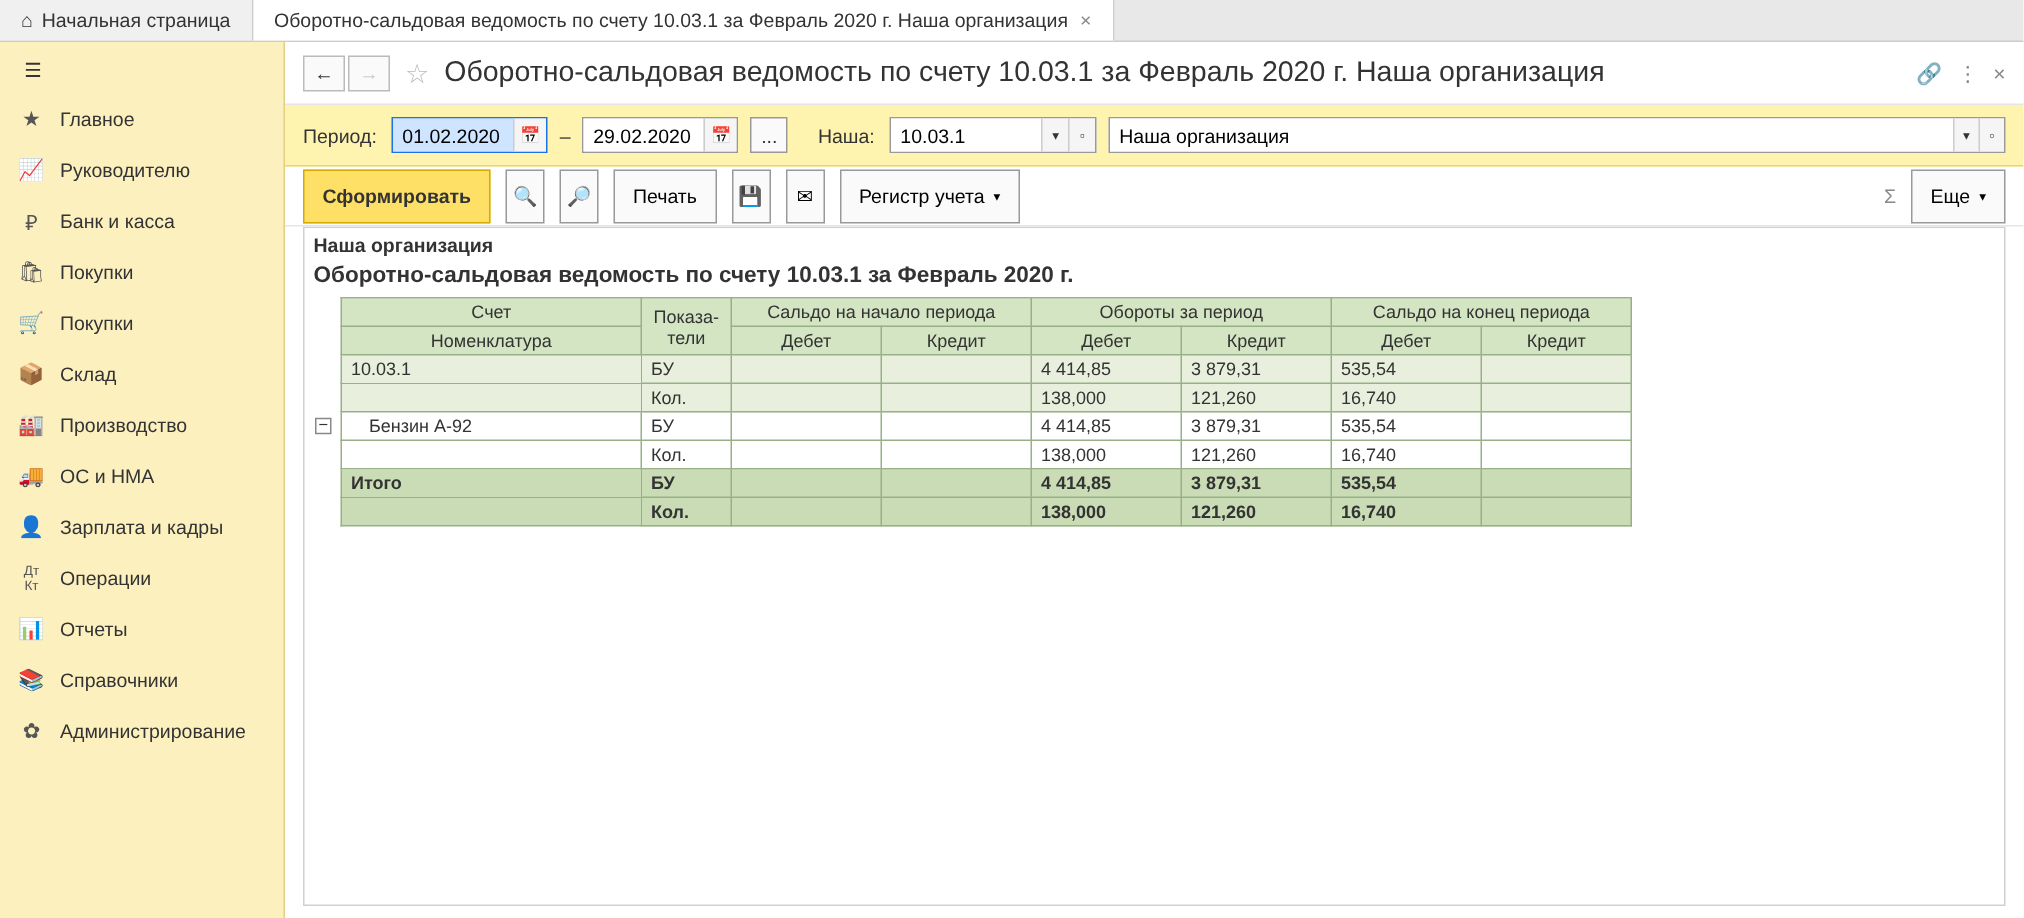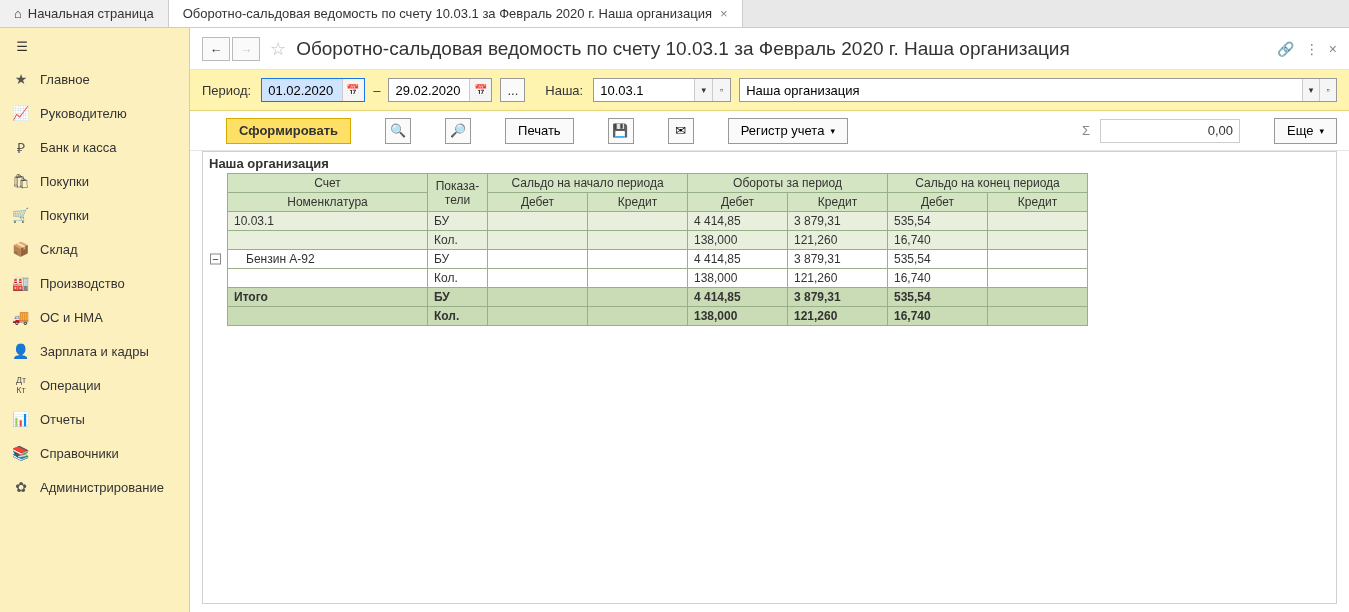--- a/index.html
+++ b/index.html
@@ -119,27 +119,26 @@
     background: #f5f5f5; cursor: pointer; font-size: 9px;
   }
   
   .toolbar {
     display: flex; align-items: center;
     height: 40px; padding: 0 12px;
     gap: 10px;
     border-bottom: 1px solid #e5e5e5;
   }
   .btn {
-    height: 26px; padding: 0 12px;
+    height: 36px; padding: 0 12px;
     border: 1px solid #999;
     background: #fafafa;
     display: inline-flex; align-items: center; justify-content: center;
     cursor: pointer;
     font-size: 13px;
-    margin-left: 24px;
   }
   .btn.primary {
     background: #ffe066;
     border-color: #d4a900;
     font-weight: bold;
     color: #333;
   }
   .btn.icon-only { padding: 0; width: 26px; }
   .btn .caret { margin-left: 6px; font-size: 9px; }
   .toolbar-right { margin-left: auto; display: flex; align-items: center; gap: 10px; }
@@ -307,31 +306,31 @@
         </button>
       <button class="btn icon-only">
           <span>✉</span>
         </button>
       <button class="btn">
           <span>Регистр учета</span>
           <span class="caret">▾</span>
         </button>
       <div class="toolbar-right">
         <span style="color:#888;">Σ</span>
-        <div class="sum-box">0,00</div>
         <button class="btn">
             <span>Еще</span>
             <span class="caret">▾</span>
           </button>
       </div>
     </div>
 
     <div class="report-wrap">
       <div class="report-inner">
         <div class="org-name">Наша организация</div>
+        <div class="report-title">Оборотно-сальдовая ведомость по счету 10.03.1 за Февраль 2020 г.</div>
         <div class="table-container">
           <table class="rep">
             <thead>
               <tr>
                 <th rowspan="1" class="left" style="width:200px;">Счет</th>
                 <th rowspan="2" style="width:60px;white-space:pre;">Показа-
 тели</th>
                 <th colspan="2">Сальдо на начало периода</th>
                 <th colspan="2">Обороты за период</th>
                 <th colspan="2">Сальдо на конец периода</th>

